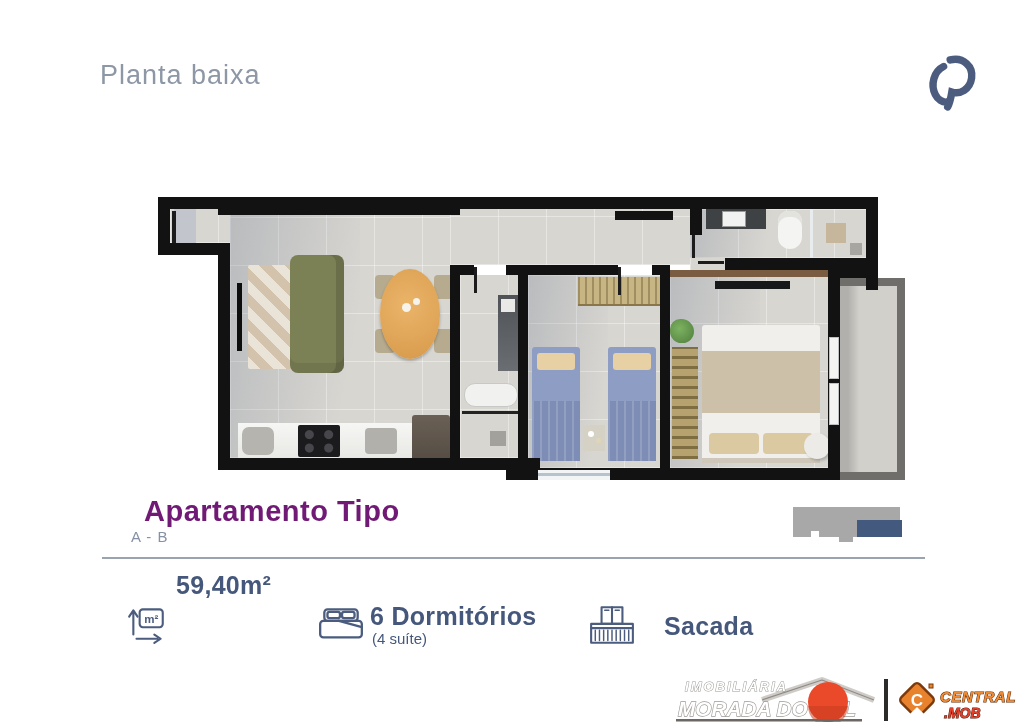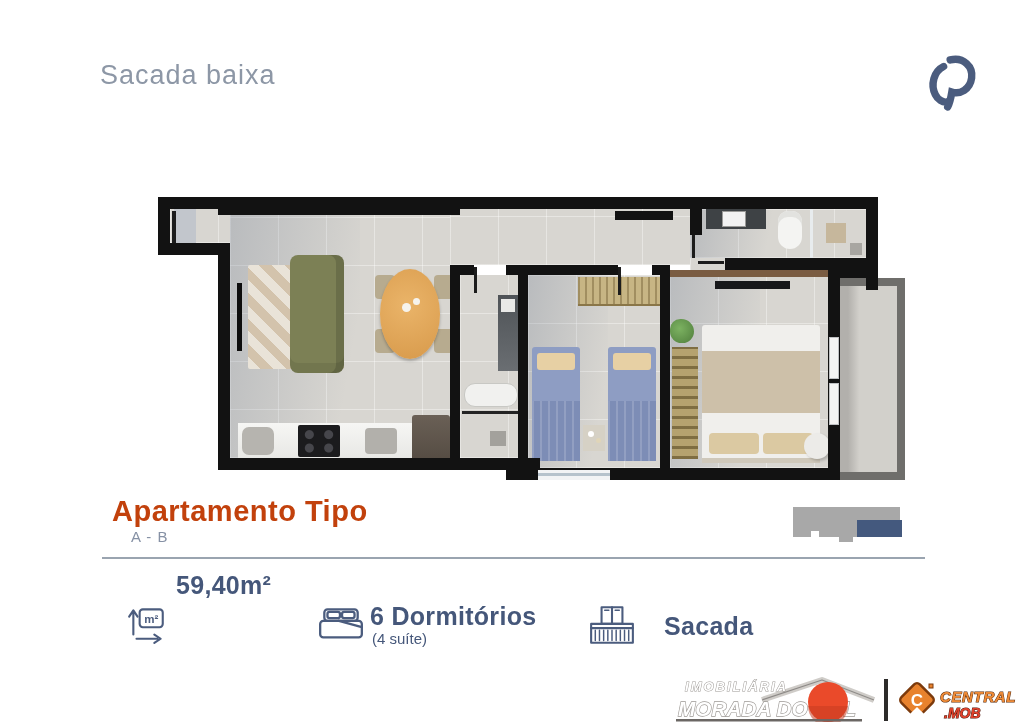--- a/index.html
+++ b/index.html
@@ -20,35 +20,35 @@
   .wall{background:#121212;}
   .floor{
     background-color:#d8d6d1;
     background-image:
       repeating-linear-gradient(90deg, rgba(255,255,255,.38) 0 1px, transparent 1px 48px),
       repeating-linear-gradient(0deg, rgba(255,255,255,.38) 0 1px, transparent 1px 48px);
   }
   .shade{background:linear-gradient(100deg, rgba(96,110,134,.26) 0%, rgba(96,110,134,0) 85%);}
   .doorleaf{background:#1c1c1c;}
   
-  .unit-title{left:112px;top:495px;font-size:29px;font-weight:bold;color:#c2410c;letter-spacing:.5px;}
+  .unit-title{left:144px;top:495px;font-size:29px;font-weight:bold;color:#701a75;letter-spacing:.5px;}
   .unit-subtitle{left:131px;top:528px;font-size:15px;color:#8691a5;letter-spacing:1px;text-align:right;}
   .divider{left:102px;top:557px;width:823px;height:2px;background:#9aa4b0;}
   
   #keyplan{left:793px;top:505px;width:114px;height:38px;}
   
   .feat-value{font-size:25px;font-weight:bold;color:#45577a;letter-spacing:.3px;}
   .feat-note{font-size:15px;color:#45577a;}
   
   .logo-divider{left:884px;top:679px;width:4px;height:42px;background:#2d2b2a;}
 </style>
 </head>
 <body>
 
-<div class="abs page-title">Sacada baixa</div>
+<div class="abs page-title">Planta baixa</div>
 
 <svg class="abs" style="left:922px;top:50px;" width="58" height="66" viewBox="0 0 70 80">
   <path d="M26,20 C14,26 10,42 16,54 C19,60 25,64 30,63" fill="none" stroke="#4b5c7e" stroke-width="9" stroke-linecap="round"></path>
   <path d="M34,12 C50,8 62,20 60,34 C58,48 46,54 36,51 C35,57 34,63 31,69" fill="none" stroke="#4b5c7e" stroke-width="9" stroke-linecap="round"></path>
 </svg>
 
 <div id="plan" class="abs">
 
   <div class="p floor" style="left:20px;top:12px;width:60px;height:34px;"></div>
   <div class="p" style="left:24px;top:12px;width:22px;height:34px;background:#c2c6cc;"></div>

